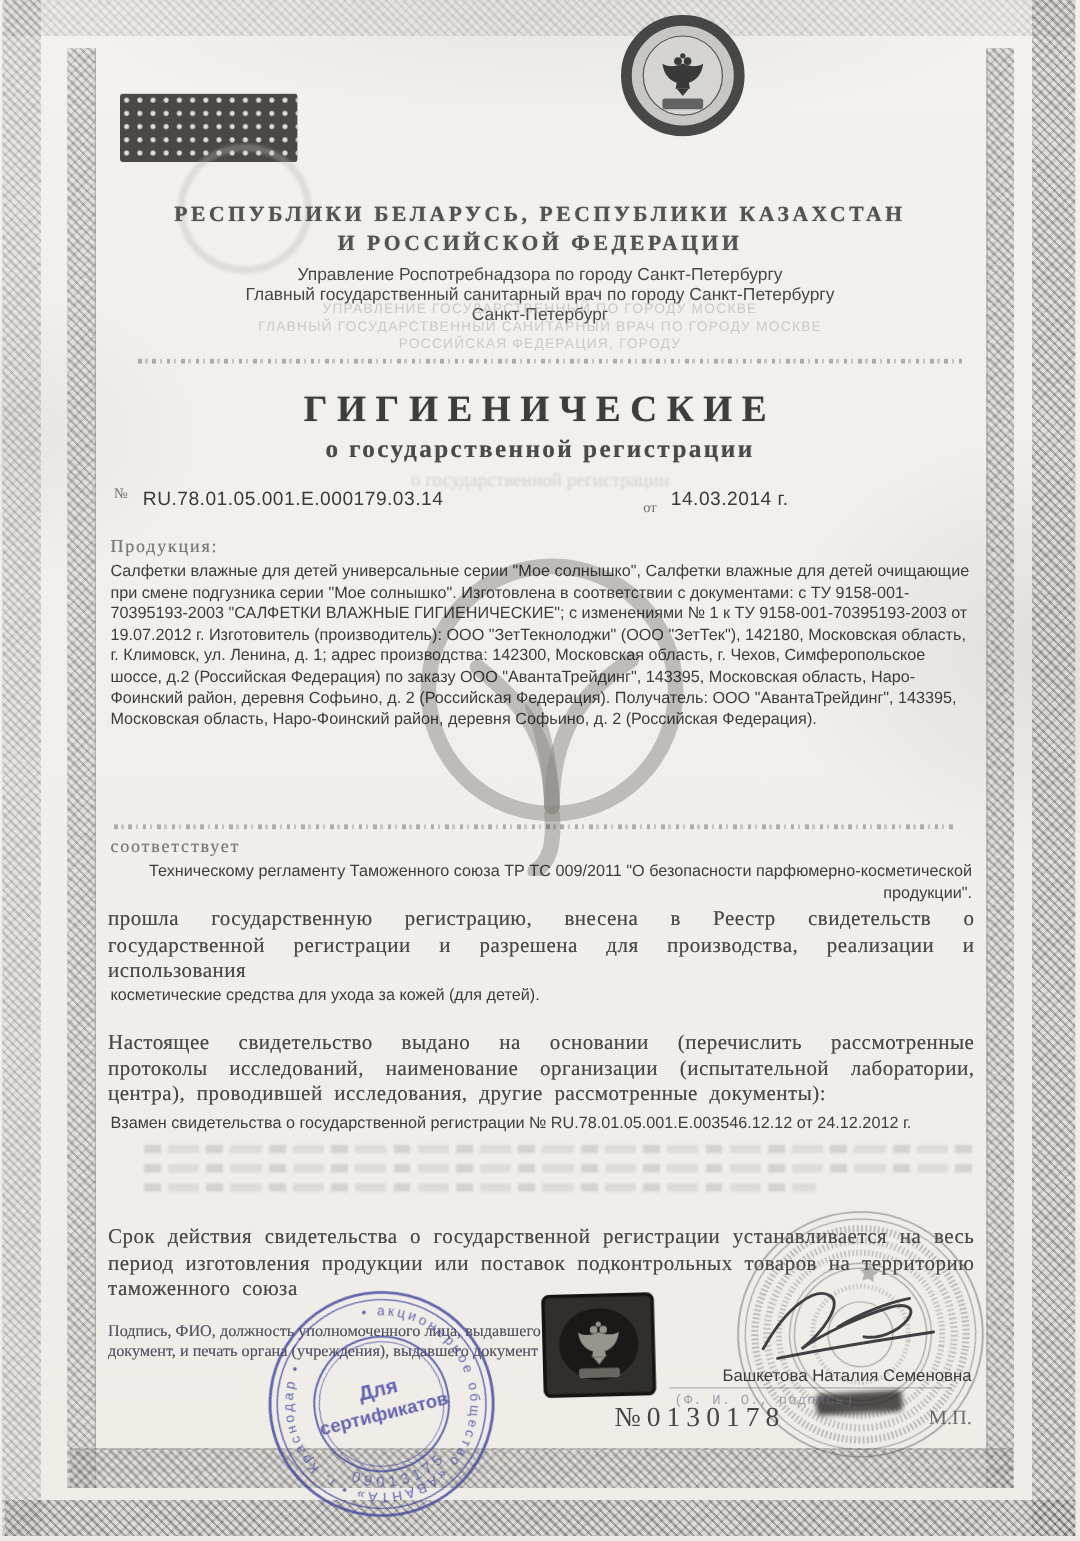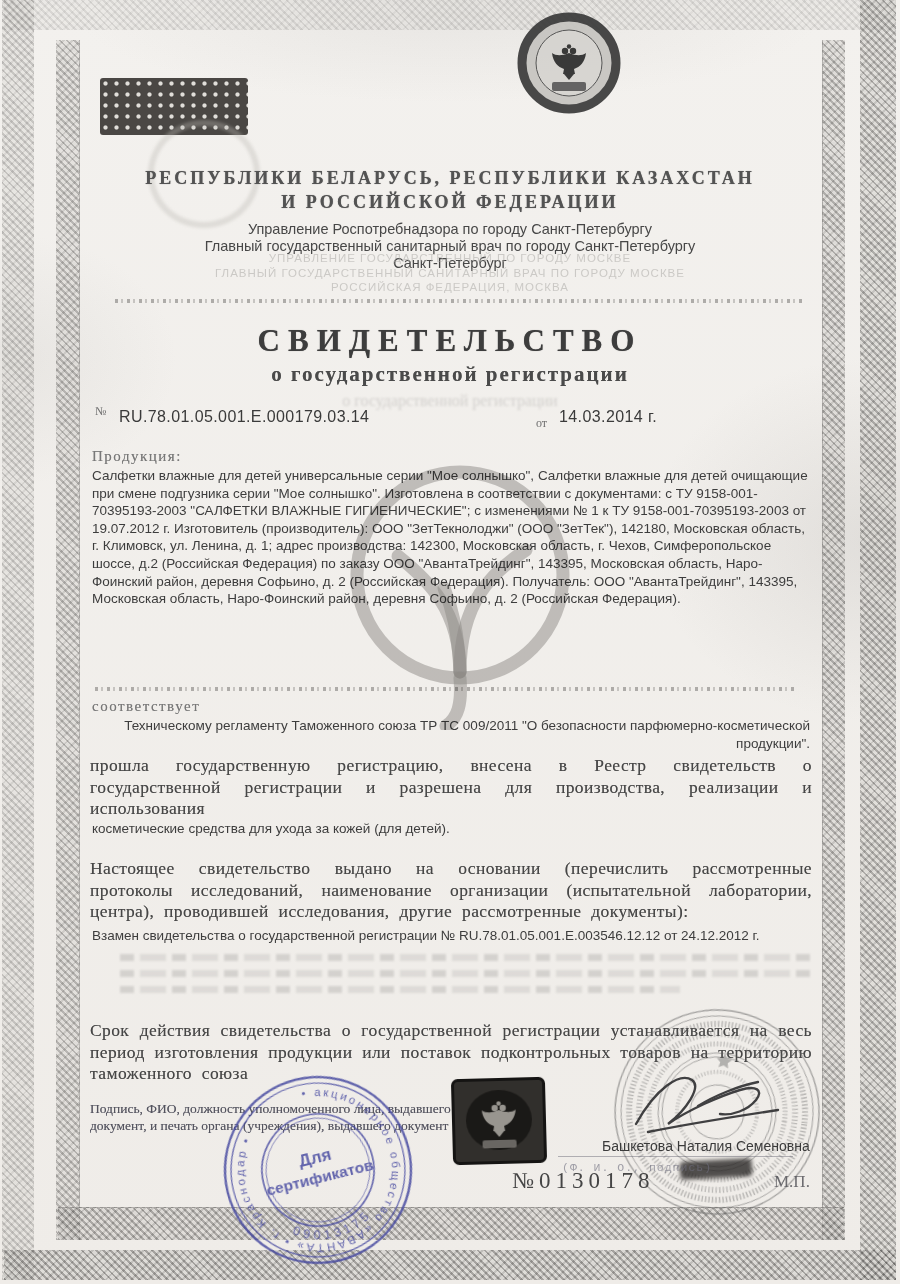--- a/index.html
+++ b/index.html
@@ -110,25 +110,25 @@
   </svg>
 
   <div class="abs center org-line" style="top:168px;">РЕСПУБЛИКИ БЕЛАРУСЬ, РЕСПУБЛИКИ КАЗАХСТАН</div>
   <div class="abs center org-line" style="top:192px;">И РОССИЙСКОЙ ФЕДЕРАЦИИ</div>
   <div class="abs center auth-line" style="top:221px;">Управление Роспотребнадзора по городу Санкт-Петербургу</div>
   <div class="abs center auth-line" style="top:238px;">Главный государственный санитарный врач по городу Санкт-Петербургу</div>
   <div class="abs center auth-line" style="top:255px;">Санкт-Петербург</div>
 
   <div class="abs center ghost-text" style="top:252px;">УПРАВЛЕНИЕ ГОСУДАРСТВЕННЫЙ ПО ГОРОДУ МОСКВЕ</div>
   <div class="abs center ghost-text" style="top:267px;">ГЛАВНЫЙ ГОСУДАРСТВЕННЫЙ САНИТАРНЫЙ ВРАЧ ПО ГОРОДУ МОСКВЕ</div>
-  <div class="abs center ghost-text" style="top:281px;">РОССИЙСКАЯ ФЕДЕРАЦИЯ, МОСКВА</div>
+  <div class="abs center ghost-text" style="top:281px;">РОССИЙСКАЯ ФЕДЕРАЦИЯ, ГОРОДУ</div>
 
   <div class="microline" style="left:115px;top:299px;width:690px;"></div>
 
-  <div class="abs center title-main" style="top:323px;">СВИДЕТЕЛЬСТВО</div>
+  <div class="abs center title-main" style="top:323px;">ГИГИЕНИЧЕСКИЕ</div>
   <div class="abs center title-sub" style="top:362px;">о государственной регистрации</div>
   <div class="abs center ghost-echo" style="top:392px;font-size:16px;">о государственной регистрации</div>
 
   <div class="abs small-label" style="left:95px;top:404px;">№</div>
   <div class="abs num-text" style="left:119px;top:408px;">RU.78.01.05.001.E.000179.03.14</div>
   <div class="abs small-label" style="left:536px;top:416px;">от</div>
   <div class="abs num-text" style="left:559px;top:408px;">14.03.2014 г.</div>
 
   <div class="abs gray-serif-label" style="left:92px;top:448px;">Продукция:</div>
   <div class="abs sans-para" style="left:92px;top:467px;width:718px;">Салфетки влажные для детей универсальные серии "Мое солнышко", Салфетки влажные для детей очищающие при смене подгузника серии "Мое солнышко". Изготовлена в соответствии с документами: с ТУ 9158-001-70395193-2003 "САЛФЕТКИ ВЛАЖНЫЕ ГИГИЕНИЧЕСКИЕ"; с изменениями № 1 к ТУ 9158-001-70395193-2003 от 19.07.2012 г. Изготовитель (производитель): ООО "ЗетТекнолоджи" (ООО "ЗетТек"), 142180, Московская область, г. Климовск, ул. Ленина, д. 1; адрес производства: 142300, Московская область, г. Чехов, Симферопольское шоссе, д.2 (Российская Федерация) по заказу ООО "АвантаТрейдинг", 143395, Московская область, Наро-Фоинский район, деревня Софьино, д. 2 (Российская Федерация).  Получатель: ООО "АвантаТрейдинг", 143395, Московская область, Наро-Фоинский район, деревня Софьино, д. 2 (Российская Федерация).</div>

